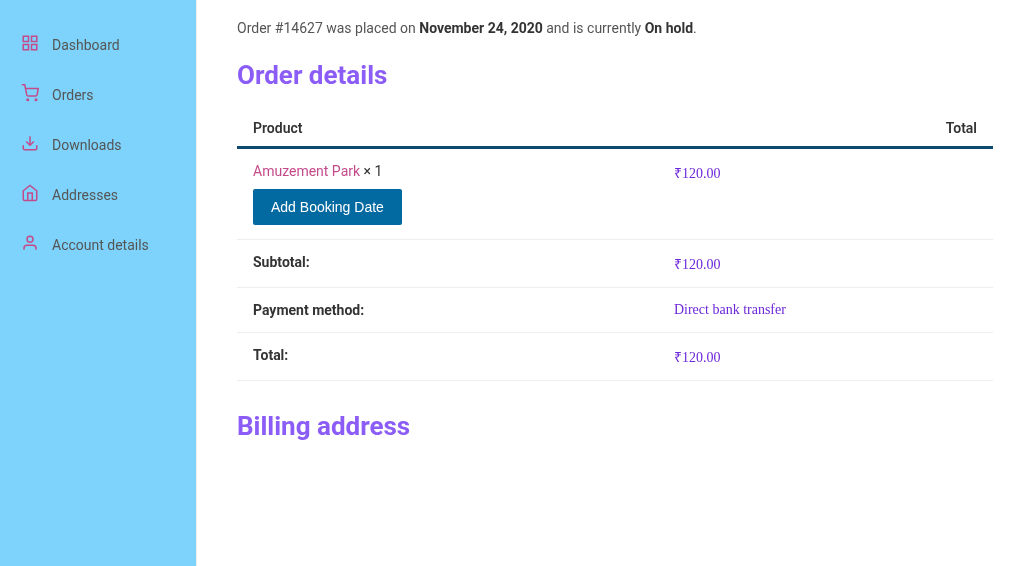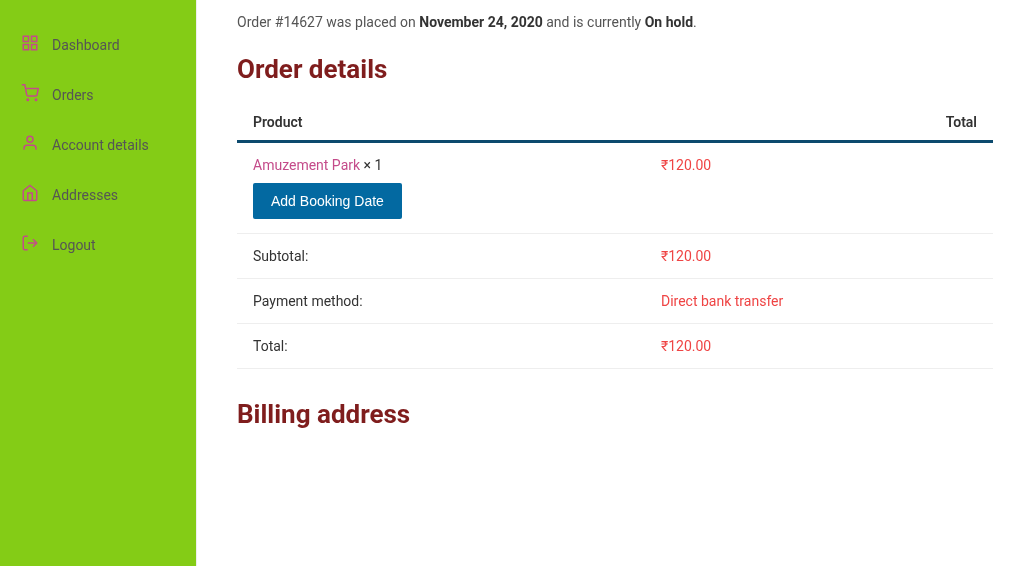--- a/index.html
+++ b/index.html
@@ -2,21 +2,21 @@
 <html><head>
   <meta charset="utf-8">
   <style>
     * { box-sizing: border-box; margin: 0; padding: 0; }
     body { font-family: -apple-system, BlinkMacSystemFont, 'Segoe UI', Roboto, sans-serif; font-size: 14px; color: #333; background: #fff; display: flex; min-height: 566px; }
 
     
     .sidebar {
       width: 197px;
       min-width: 197px;
-      background: #84cc16;
+      background: #7dd3fc;
       border-right: 1px solid #eee;
       padding: 20px 0;
     }
     .sidebar-item {
       display: flex;
       align-items: center;
       padding: 14px 20px;
       cursor: pointer;
       color: #555;
       text-decoration: none;
@@ -29,42 +29,42 @@
     .sidebar-item .item-icon {
       color: #c44b8a;
       font-size: 16px;
       width: 20px;
       text-align: center;
     }
 
     
     .main-content {
       flex: 1;
-      padding: 14px 40px;
+      padding: 20px 40px;
       overflow-y: auto;
     }
 
     .order-notice {
       font-size: 14px;
       color: #555;
       margin-bottom: 24px;
     }
     .order-notice .date {
       font-weight: bold;
       color: #333;
     }
     .order-notice .on-hold {
       font-weight: bold;
       color: #333;
     }
 
     h2 {
       font-size: 26px;
       font-weight: bold;
-      color: #7f1d1d;
+      color: #8b5cf6;
       margin-bottom: 20px;
     }
 
     
     .order-table {
       width: 100%;
       border-collapse: collapse;
       margin-bottom: 0;
     }
     .order-table th {
@@ -78,21 +78,22 @@
     .order-table th.col-total {
       text-align: right;
     }
     .order-table td {
       padding: 14px 16px;
       border-bottom: 1px solid #eee;
       vertical-align: top;
       font-size: 14px;
     }
     .order-table td.total-cell {
-      color: #ef4444;
+      color: #6d28d9;
+      font-family: Liberation Serif, serif;
     }
     .product-link {
       color: #c44b8a;
       text-decoration: none;
     }
 
     .add-booking-btn {
       display: inline-block;
       background: #0369a1;
       color: #fff;
@@ -102,21 +103,21 @@
       cursor: pointer;
       margin-top: 10px;
       border-radius: 2px;
     }
 
     .summary-row td {
       border-bottom: 1px solid #eee;
       padding: 14px 16px;
     }
     .summary-label {
-      font-weight: 400;
+      font-weight: 700;
       color: #333;
     }
 
     .billing-section {
       margin-top: 30px;
     }
     .billing-section h2 {
       margin-bottom: 8px;
     }
     .billing-text {
@@ -146,44 +147,44 @@
           <circle cx="9" cy="21" r="1"></circle>
           <circle cx="20" cy="21" r="1"></circle>
           <path d="M1 1h4l2.68 13.39a2 2 0 0 0 2 1.61h9.72a2 2 0 0 0 2-1.61L23 6H6"></path>
         </svg>
     </span>
     <span class="item-label">Orders</span>
   </a>
   <a class="sidebar-item" href="#">
     <span class="item-icon">
       <svg width="18" height="18" viewBox="0 0 24 24" fill="none" stroke="#c44b8a" stroke-width="2">
+          <path d="M21 15v4a2 2 0 0 1-2 2H5a2 2 0 0 1-2-2v-4"></path>
+          <polyline points="7 10 12 15 17 10"></polyline>
+          <line x1="12" y1="15" x2="12" y2="3"></line>
+        </svg>
+    </span>
+    <span class="item-label">Downloads</span>
+  </a>
+  <a class="sidebar-item" href="#">
+    <span class="item-icon">
+      <svg width="18" height="18" viewBox="0 0 24 24" fill="none" stroke="#c44b8a" stroke-width="2">
+          <path d="M3 9l9-7 9 7v11a2 2 0 0 1-2 2H5a2 2 0 0 1-2-2z"></path>
+          <polyline points="9 22 9 12 15 12 15 22"></polyline>
+        </svg>
+    </span>
+    <span class="item-label">Addresses</span>
+  </a>
+  <a class="sidebar-item" href="#">
+    <span class="item-icon">
+      <svg width="18" height="18" viewBox="0 0 24 24" fill="none" stroke="#c44b8a" stroke-width="2">
           <path d="M20 21v-2a4 4 0 0 0-4-4H8a4 4 0 0 0-4 4v2"></path>
           <circle cx="12" cy="7" r="4"></circle>
         </svg>
     </span>
     <span class="item-label">Account details</span>
-  </a>
-  <a class="sidebar-item" href="#">
-    <span class="item-icon">
-      <svg width="18" height="18" viewBox="0 0 24 24" fill="none" stroke="#c44b8a" stroke-width="2">
-          <path d="M3 9l9-7 9 7v11a2 2 0 0 1-2 2H5a2 2 0 0 1-2-2z"></path>
-          <polyline points="9 22 9 12 15 12 15 22"></polyline>
-        </svg>
-    </span>
-    <span class="item-label">Addresses</span>
-  </a>
-  <a class="sidebar-item" href="#">
-    <span class="item-icon">
-      <svg width="18" height="18" viewBox="0 0 24 24" fill="none" stroke="#c44b8a" stroke-width="2">
-          <path d="M9 21H5a2 2 0 0 1-2-2V5a2 2 0 0 1 2-2h4"></path>
-          <polyline points="16 17 21 12 16 7"></polyline>
-          <line x1="21" y1="12" x2="9" y2="12"></line>
-        </svg>
-    </span>
-    <span class="item-label">Logout</span>
   </a>
 </nav>
 
 <main class="main-content">
   <p class="order-notice">
     <span>Order #</span><span>14627</span><span> was placed on </span><strong class="date">November 24, 2020</strong><span> and is currently </span><strong class="on-hold">On hold</strong><span>.</span>
   </p>
 
   <h2>Order details</h2>
 

